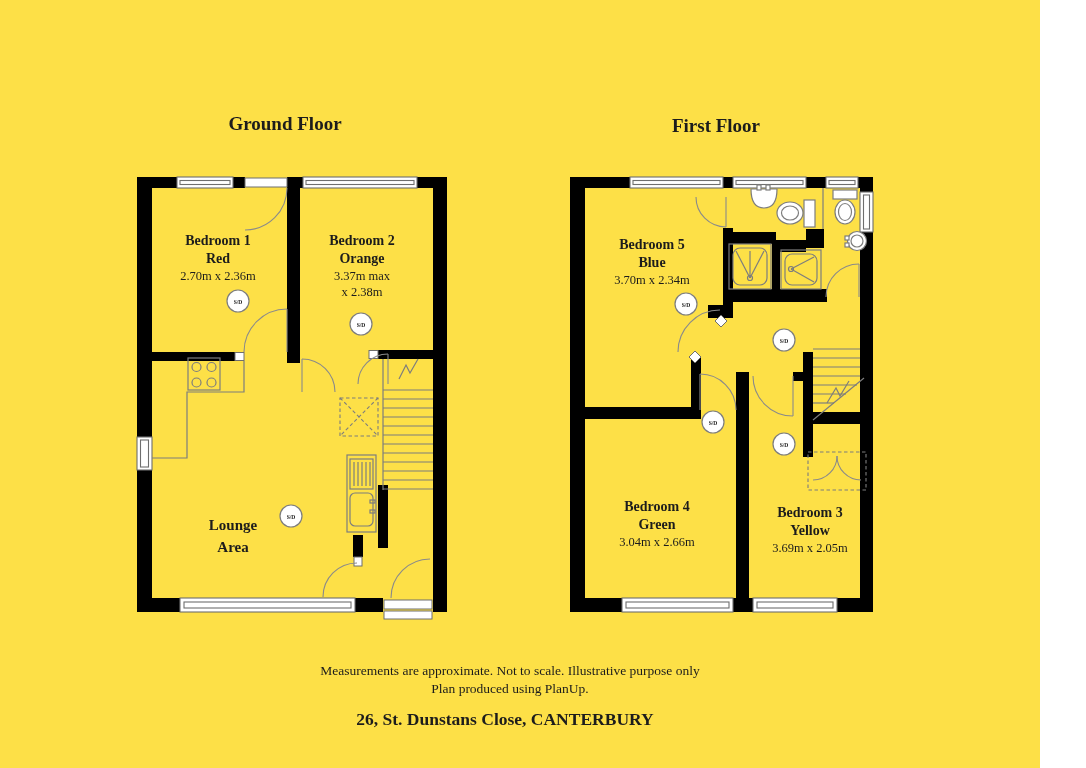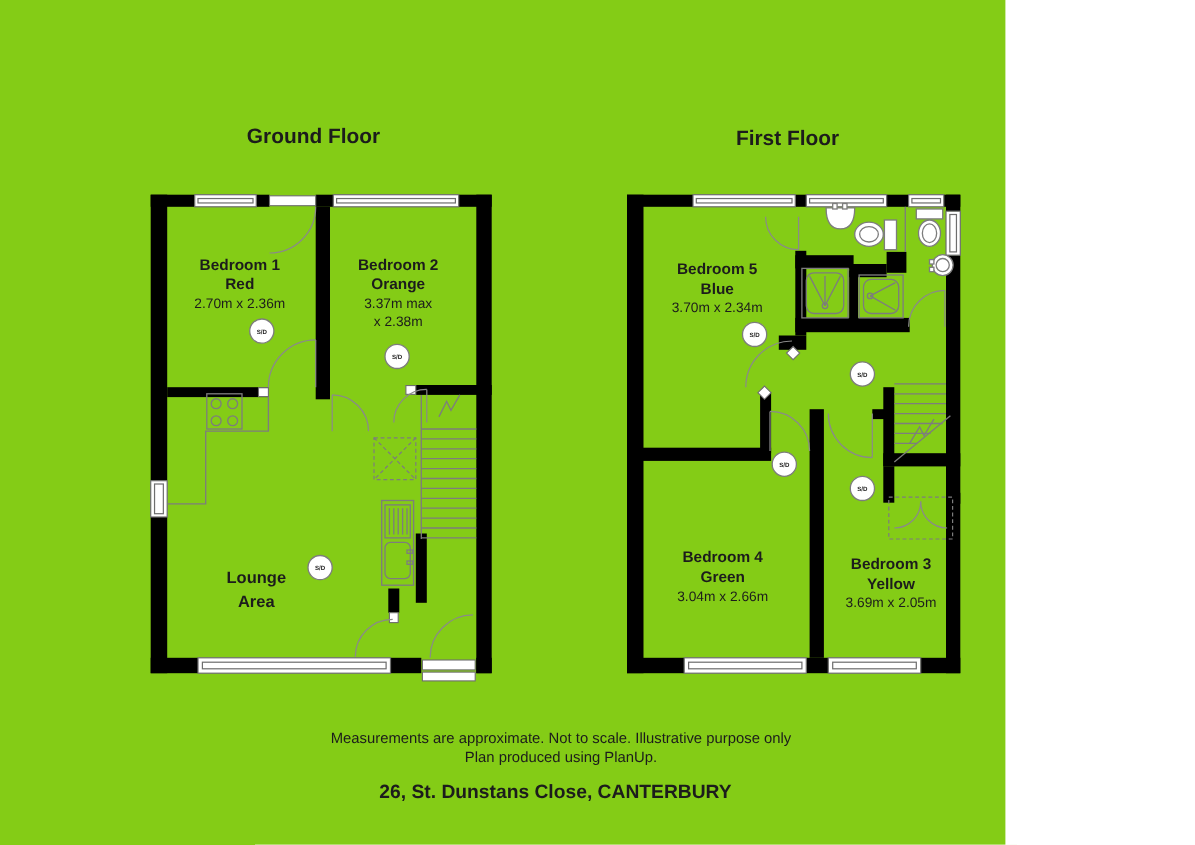--- a/index.html
+++ b/index.html
@@ -1,17 +1,17 @@
 <!DOCTYPE html>
 <html><head>
 <meta charset="utf-8">
 <style>
   html,body{margin:0;padding:0;background:#fff;}
-  #page{position:relative;width:914px;height:768px;background:#84cc16;overflow:hidden;
-        font-family:Liberation Sans, sans-serif;}
+  #page{position:relative;width:1040px;height:768px;background:#fde047;overflow:hidden;
+        font-family:Liberation Serif, serif;}
   svg{position:absolute;left:0;top:0;}
   .wall{fill:#000;stroke:none;}
   .thin{fill:none;stroke:#7d7d7d;stroke-width:1.2;}
   .fix{fill:#fff;stroke:#7d7d7d;stroke-width:1.2;}
   .arc{fill:none;stroke:#8a8a8a;stroke-width:1.1;}
   .win{fill:#fff;stroke:#6e6e6e;stroke-width:1.1;}
   .jamb{fill:#fff;stroke:#6e6e6e;stroke-width:1;}
   .dash{fill:none;stroke:#7d7d7d;stroke-width:1.1;stroke-dasharray:3.5,2.5;}
   text{fill:#1c1c1c;}
   .title{font-size:19px;font-weight:bold;text-anchor:middle;}

